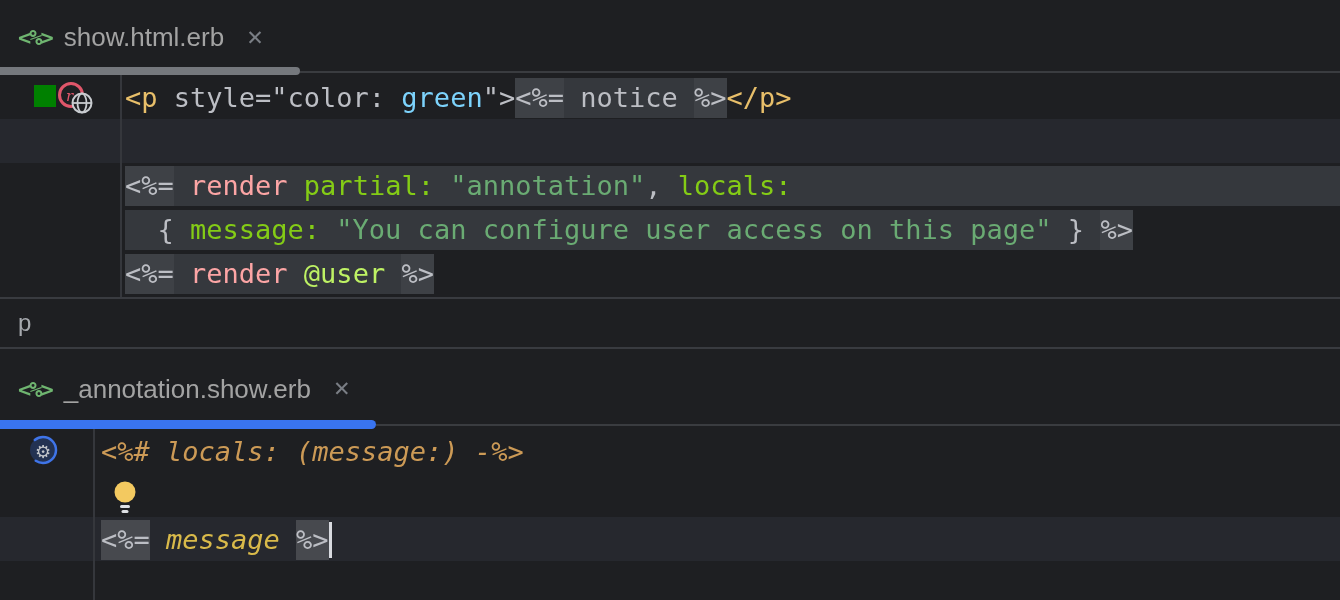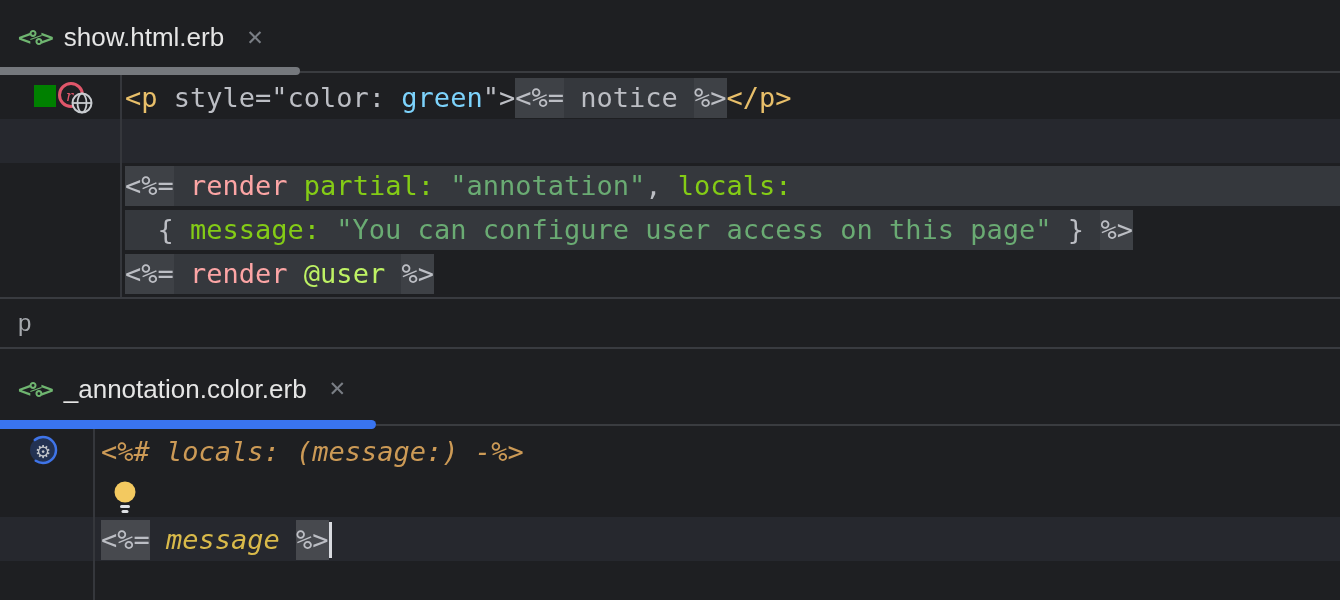--- a/index.html
+++ b/index.html
@@ -10,21 +10,21 @@
   
   .tabbar{position:absolute;left:0;width:1340px;background:#1e1f22;}
   #tabbar-top{top:0;height:75px;}
   #tabbar-bottom{top:349px;height:80px;}
   .tab{position:absolute;left:0;top:0;height:100%;display:flex;align-items:center;
        padding-left:18px;box-sizing:border-box;cursor:pointer;}
   #tab-top{width:300px;}
   #tab-bottom{width:376px;}
   .file-icon{font-family:"DejaVu Sans Mono",monospace;font-weight:bold;font-size:22px;
              color:#6fb570;margin-right:12px;letter-spacing:-2px;}
-  .tab-label{font-size:26px;color:#e5e5e5;}
+  .tab-label{font-size:26px;color:#a3a3a3;}
   .tab-close{font-size:21px;color:#7a7e85;margin-left:22px;}
   .underline{position:absolute;bottom:0;left:0;border-radius:0 6px 6px 0;z-index:2;}
   #underline-top{width:300px;height:8px;background:#75787d;}
   #underline-bottom{width:376px;height:9px;background:#3974f0;}
   .tabbar-edge{position:absolute;height:2px;background:#3a3c40;}
   #edge-top{left:300px;right:0;bottom:2px;}
   #edge-bottom{left:376px;right:0;bottom:3px;}
 
   
   .editor{position:absolute;left:0;width:1340px;background:#1e1f22;}
@@ -142,21 +142,21 @@
     </div>
 </div>
 
 <div id="breadcrumbs">
   <span class="crumb">p</span>
 </div>
 
 <div class="tabbar" id="tabbar-bottom">
   <div class="tab" id="tab-bottom">
     <span class="file-icon">&lt;%&gt;</span>
-    <span class="tab-label">_annotation.color.erb</span>
+    <span class="tab-label">_annotation.show.erb</span>
     <span class="tab-close">✕</span>
   </div>
   <div class="underline" id="underline-bottom"></div>
   <div class="tabbar-edge" id="edge-bottom"></div>
 </div>
 
 <div class="editor" id="editor-bottom">
   <div class="hl-band" id="band-bottom"></div>
   <div class="gutter" id="gutter-bottom">
     <svg class="g-icon" id="gear-icon" width="34" height="34">

